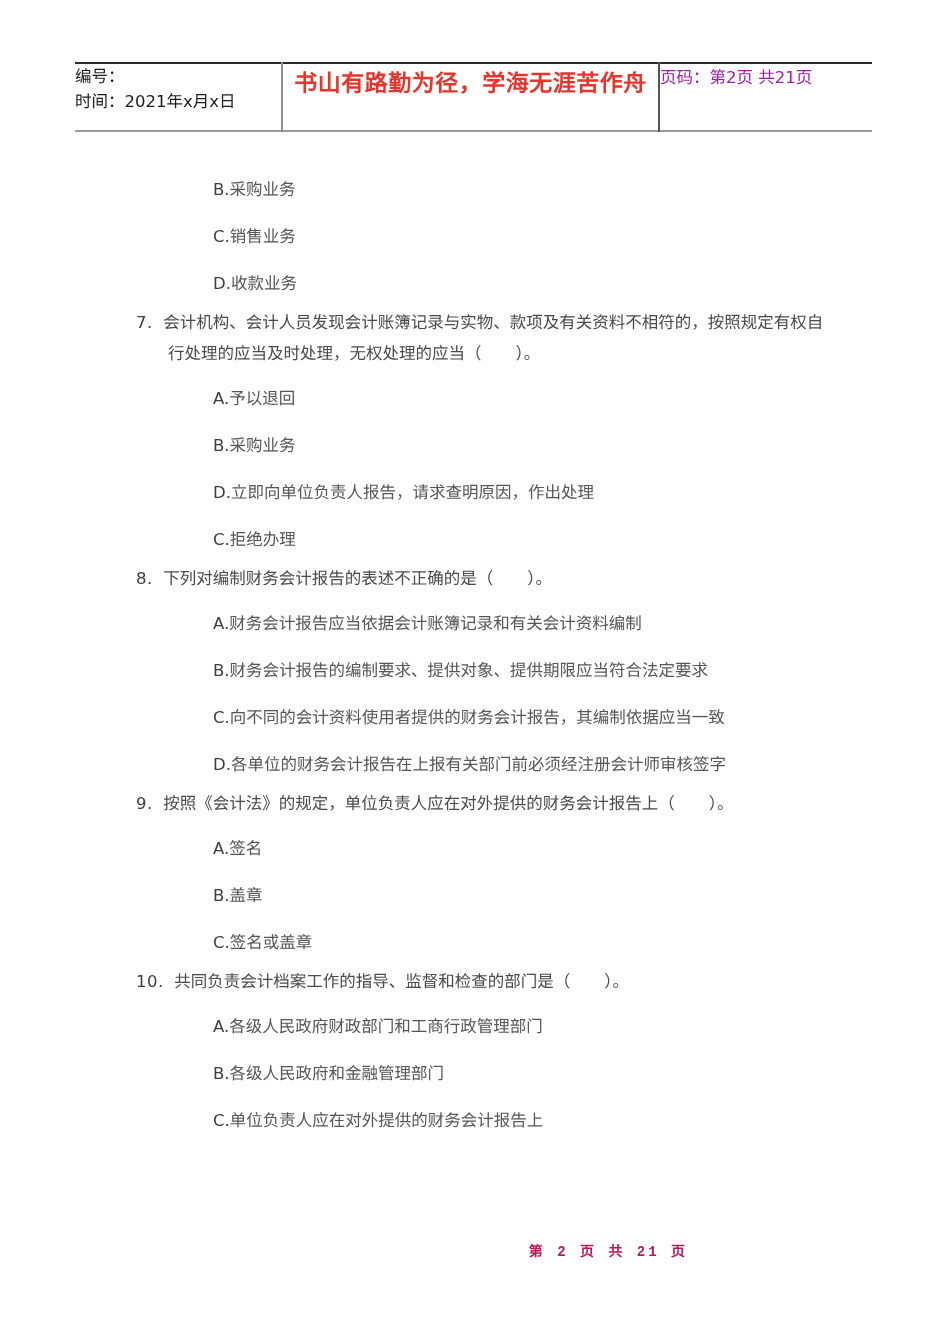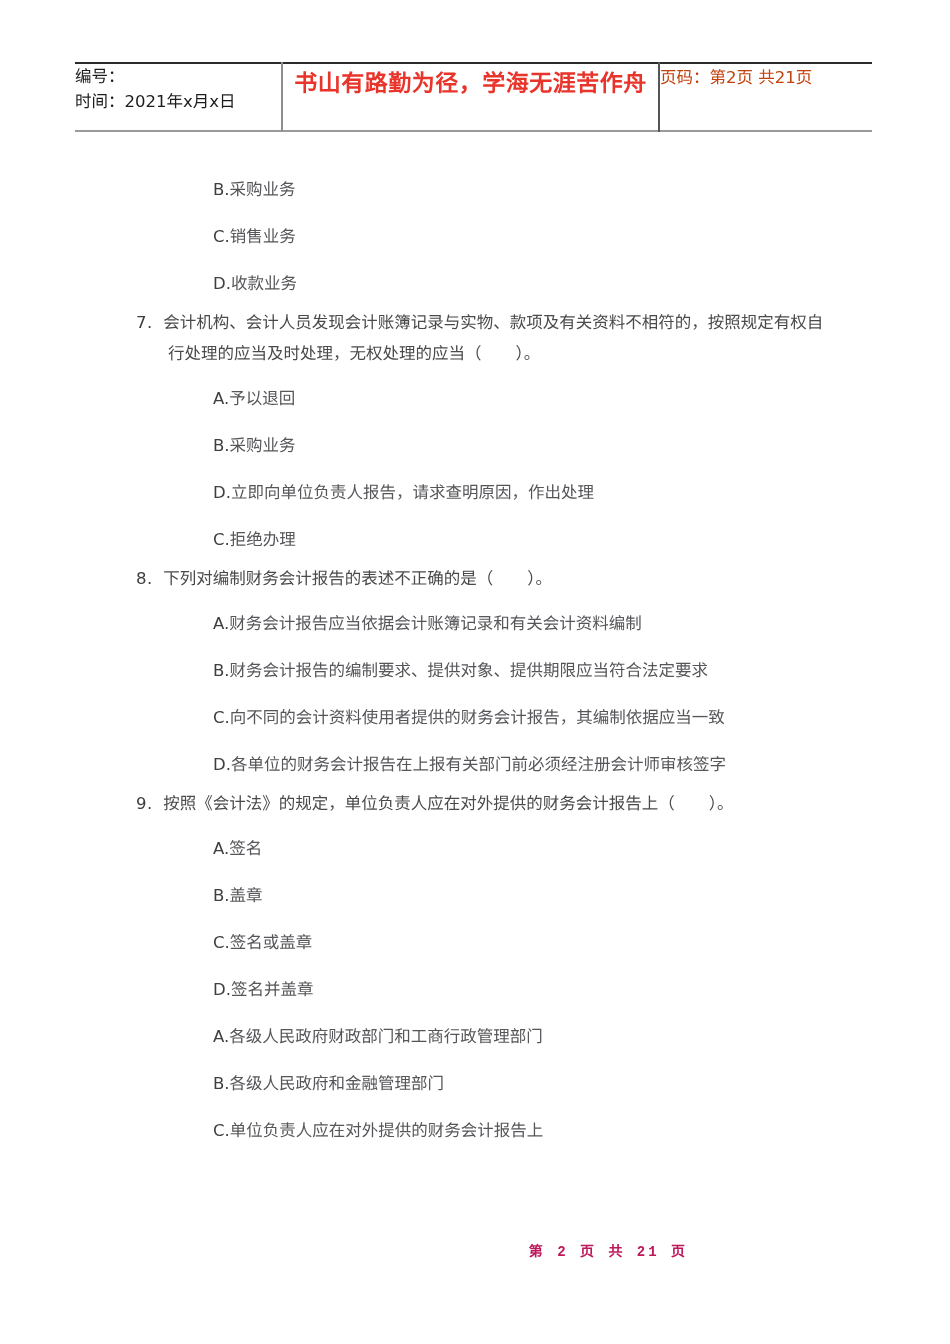--- a/index.html
+++ b/index.html
@@ -66,21 +66,21 @@
   }
   .slogan {
     font-family: "DejaVu Serif", "Liberation Serif", serif;
     font-weight: bold;
     font-size: 23px;
     letter-spacing: 0.5px;
     white-space: nowrap;
   }
   .page-code {
     font-size: 16.5px;
-    color: #c2410c;
+    color: #a21caf;
     white-space: nowrap;
   }
 
   
   .content {
     position: absolute;
     left: 0;
     top: 166px;
     width: 950px;
   }
@@ -180,23 +180,23 @@
           <p class="opt"><span class="opt-letter">A.</span><span>财务会计报告应当依据会计账簿记录和有关会计资料编制</span></p>
           <p class="opt"><span class="opt-letter">B.</span><span>财务会计报告的编制要求、提供对象、提供期限应当符合法定要求</span></p>
           <p class="opt"><span class="opt-letter">C.</span><span>向不同的会计资料使用者提供的财务会计报告，其编制依据应当一致</span></p>
           <p class="opt"><span class="opt-letter">D.</span><span>各单位的财务会计报告在上报有关部门前必须经注册会计师审核签字</span></p>
         </div>
         <div class="q-block">
           <p class="q-stem"><span class="q-num">9.</span>&nbsp;&nbsp;<span>按照《会计法》的规定，单位负责人应在对外提供的财务会计报告上（</span><span class="q-gap"></span><span>）。</span></p>
           <p class="opt"><span class="opt-letter">A.</span><span>签名</span></p>
           <p class="opt"><span class="opt-letter">B.</span><span>盖章</span></p>
           <p class="opt"><span class="opt-letter">C.</span><span>签名或盖章</span></p>
-          <p class="opt"><span class="opt-letter">D.</span><span>签名并盖章</span></p>
-        </div>
-        <div class="q-block">
+        </div>
+        <div class="q-block">
+          <p class="q-stem"><span class="q-num">10.</span>&nbsp;&nbsp;<span>共同负责会计档案工作的指导、监督和检查的部门是（</span><span class="q-gap"></span><span>）。</span></p>
           <p class="opt"><span class="opt-letter">A.</span><span>各级人民政府财政部门和工商行政管理部门</span></p>
           <p class="opt"><span class="opt-letter">B.</span><span>各级人民政府和金融管理部门</span></p>
           <p class="opt"><span class="opt-letter">C.</span><span>单位负责人应在对外提供的财务会计报告上</span></p>
         </div>
       </div>
 
   </div>
 
   <div class="footer">
     <span class="footer-text">第 2 页 共 21 页</span>

